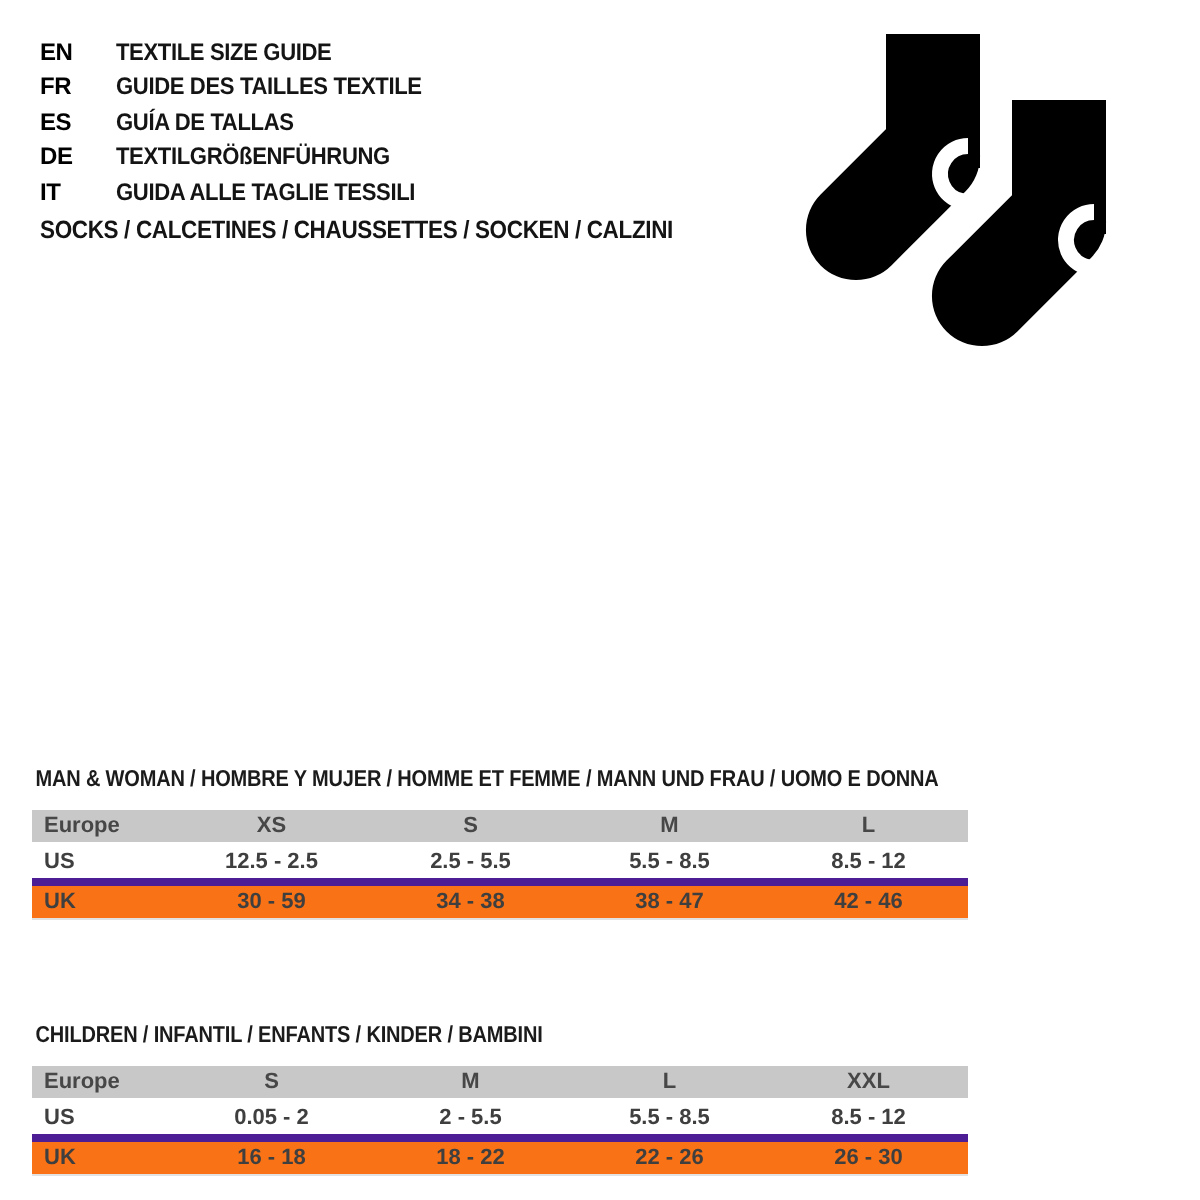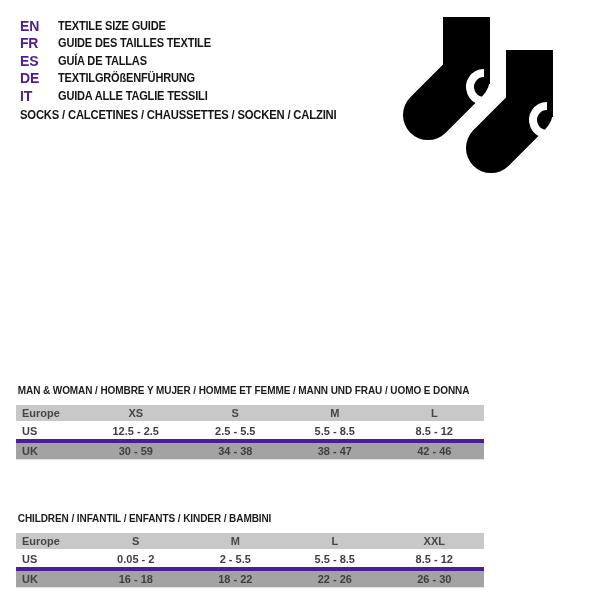--- a/index.html
+++ b/index.html
@@ -2,21 +2,21 @@
 <html><head>
 <meta charset="utf-8">
 <style>
   html,body{margin:0;padding:0;background:#fff;}
   .page{position:relative;width:600px;height:600px;background:#ffffff;overflow:hidden;
         font-family:"Liberation Sans",sans-serif;}
 
   
   .lang-block{position:absolute;left:20px;top:17px;}
   .lang-row{display:flex;height:17.5px;align-items:center;}
-  .lang-code{width:38px;font-weight:bold;font-size:14px;color:#4c1d95;letter-spacing:-0.2px;}
+  .lang-code{width:38px;font-weight:bold;font-size:12px;color:#000000;letter-spacing:-0.2px;}
   .lang-label{font-weight:bold;font-size:12px;color:#141414;letter-spacing:-0.2px;
               display:inline-block;transform:scaleX(0.92);transform-origin:0 50%;white-space:nowrap;}
 
   
   .category{position:absolute;left:20px;top:108px;font-weight:bold;font-size:12.5px;color:#141414;
             letter-spacing:-0.2px;transform:scaleX(0.9);transform-origin:0 0;white-space:nowrap;}
 
   
   .socks{position:absolute;left:393px;top:4px;}
 
@@ -25,21 +25,21 @@
   .tbl-title{font-weight:bold;font-size:11.5px;color:#1b1b1b;letter-spacing:-0.1px;padding-left:2px;
              height:14px;line-height:14px;margin-bottom:8px;
              transform:scaleX(0.87);transform-origin:0 50%;white-space:nowrap;}
   table{border-collapse:separate;border-spacing:0;table-layout:fixed;width:468px;
         font-size:11px;color:#3f3f3f;}
   col.c0{width:70px;}
   th,td{font-weight:bold;height:16px;line-height:16px;padding:0;text-align:center;}
   thead th{background:#c8c8c8;border-bottom:2px solid #fff;color:#474747;}
   .lbl{text-align:left;padding-left:6px;}
   tbody tr:first-child>th, tbody tr:first-child>td{background:#ffffff;border-bottom:4px solid #4c1d95;}
-  tbody tr:last-child>th, tbody tr:last-child>td{background:#a3a3a3;border-bottom:1px solid #e2e2e2;}
+  tbody tr:last-child>th, tbody tr:last-child>td{background:#f97316;border-bottom:1px solid #e2e2e2;}
 </style>
 </head>
 <body>
 
 <div class="page">
 
   <div class="lang-block">
     <div class="lang-row">
       <span class="lang-code">EN</span>
       <span class="lang-label">TEXTILE SIZE GUIDE</span>

